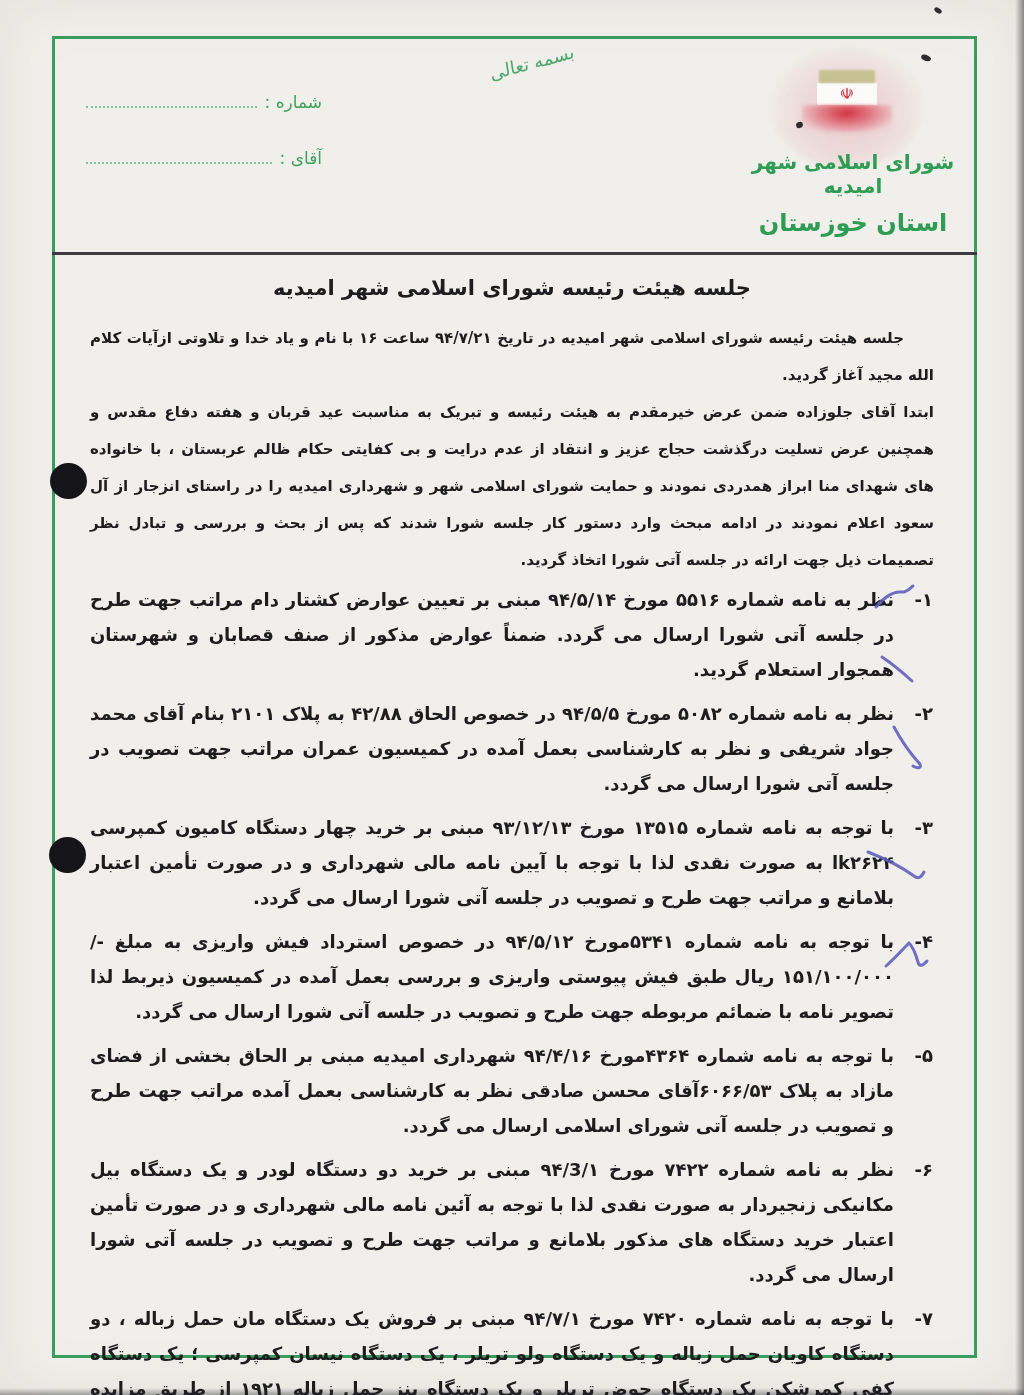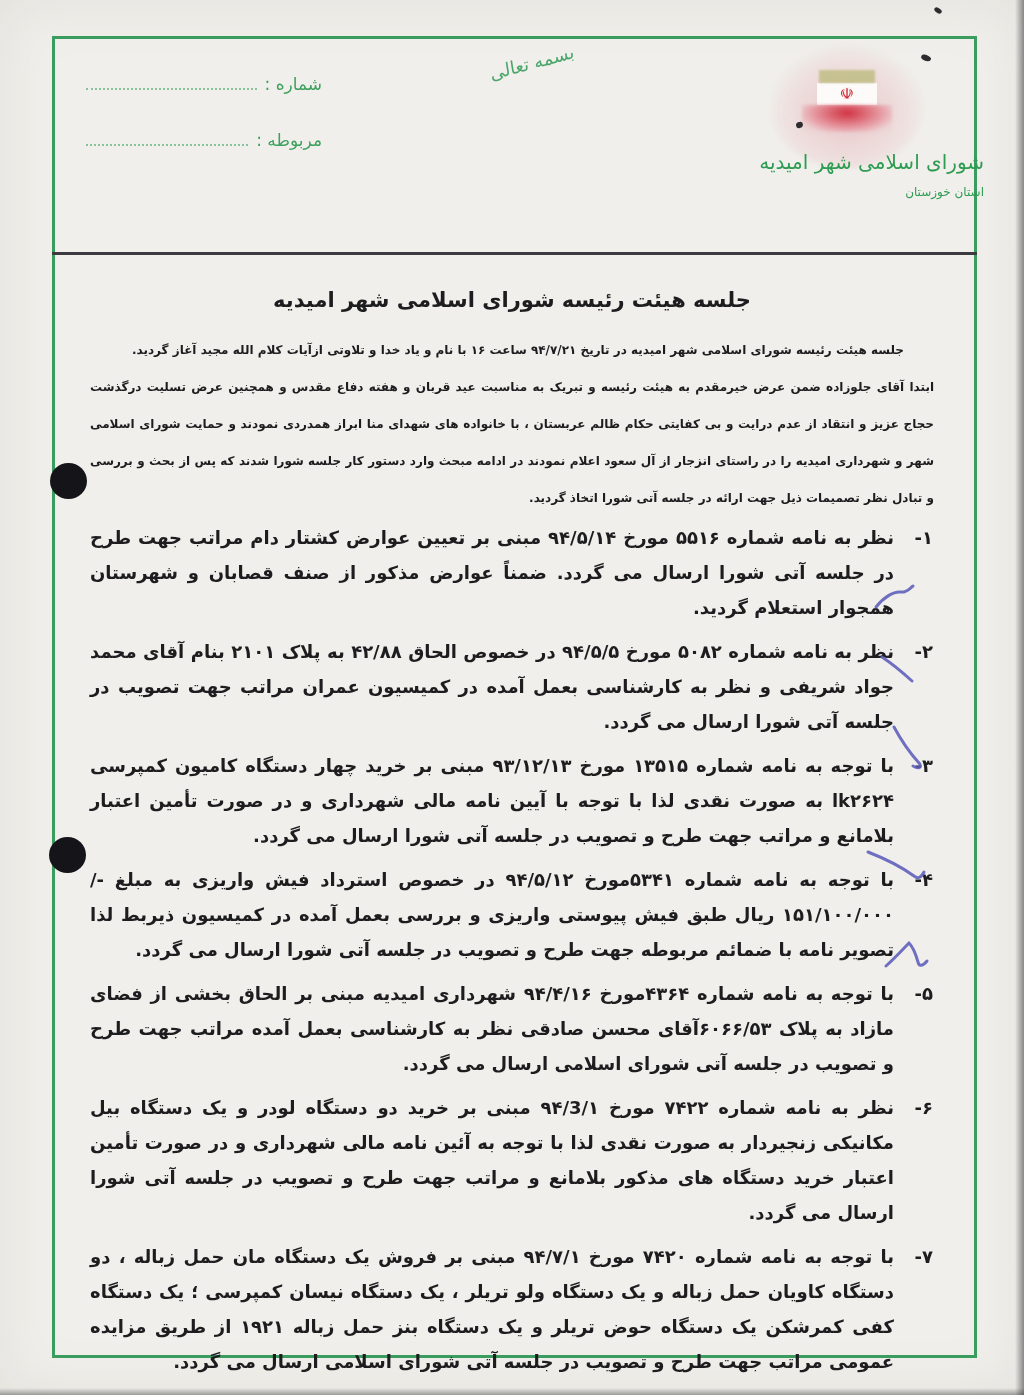--- a/index.html
+++ b/index.html
@@ -8,21 +8,21 @@
     background:#f0efeb;
     font-family:"DejaVu Sans", sans-serif;
     box-shadow: inset 0 0 60px rgba(120,120,110,.12);
   }
   
   .frame { position:absolute; left:52px; top:36px; right:47px; bottom:37px;
            border:3px solid #3a9c5f; pointer-events:none; }
   .divider { position:absolute; left:52px; right:47px; top:252px; height:3px; background:#3c3c40; }
 
   
-  .fields { position:absolute; left:84px; top:60px; width:238px; direction:rtl; }
+  .fields { position:absolute; left:84px; top:78px; width:238px; direction:rtl; }
   .field { display:flex; align-items:flex-end; height:34px; margin-bottom:22px; }
   .field-label { color:#3fa15e; font-size:17px; white-space:nowrap; }
   .field-dots { flex:1; border-bottom:2px dotted #86c29a; margin:0 8px 4px 2px; height:1px; }
 
   
   .bismillah { position:absolute; left:466px; top:52px; width:132px; text-align:center;
                color:#4aa56b; font-size:18px; transform:rotate(-15deg) skewX(-6deg); }
 
   
   .logo { position:absolute; left:778px; top:54px; width:138px; height:106px; }
@@ -32,30 +32,30 @@
   .flag { position:absolute; left:32px; top:16px; width:74px; }
   .flag-band-green { height:13px; margin:0 9px; background:#b7b873; opacity:.7; filter:blur(1.2px); }
   .flag-band-white { height:22px; margin:0 7px; background:rgba(253,253,251,.95);
      display:flex; align-items:center; justify-content:center; }
   .allah-glyph { color:#cd2531; font-size:16px; line-height:1; }
   .flag-band-red { height:27px; margin:0 -8px;
      background:radial-gradient(ellipse at 50% 30%, rgba(206,36,52,.9), rgba(226,112,126,.55) 55%, rgba(238,172,182,.15) 80%, transparent);
      filter:blur(1.5px); }
 
   
-  .org { position:absolute; left:722px; top:150px; width:262px; 
-         color:#2e9c52; font-weight:normal; direction:rtl; }
+  .org { position:absolute; left:722px; top:150px; width:262px; text-align:center;
+         color:#2e9c52; font-weight:bold; direction:rtl; }
   .org-name { font-size:20px; margin:0 0 11px; }
-  .org-province { font-size:12px; margin:0; }
+  .org-province { font-size:24px; margin:0; }
 
   
   .content { position:absolute; left:90px; right:90px; top:272px; direction:rtl;
              color:#1d1d20; font-weight:bold; text-align:justify; }
-  .doc-title { font-size:21px; text-align:center; margin:16px 0 20px; font-weight:bold; }
-  .para { font-size:12px; line-height:37px; margin:0; }
+  .doc-title { font-size:21px; text-align:center; margin:4px 0 20px; font-weight:bold; }
+  .para { font-size:15px; line-height:37px; margin:0; }
   .para.indent { text-indent:30px; }
   .items { margin-top:3px; }
   .item { position:relative; padding-right:40px; font-size:18px; line-height:35px; margin:0 0 9px; }
   .item-marker { position:absolute; right:1px; top:0; }
 
   
   .hole { position:absolute; width:37px; height:36px; border-radius:50%; background:#151419; }
   .hole-1 { left:50px; top:463px; }
   .hole-2 { left:49px; top:837px; }
 
@@ -78,21 +78,21 @@
 <div class="page">
 
   <div class="frame"></div>
 
   <div class="fields">
     <div class="field">
       <span class="field-label">شماره :</span>
       <span class="field-dots"></span>
     </div>
     <div class="field">
-      <span class="field-label">مربوطه :</span>
+      <span class="field-label">آقای :</span>
       <span class="field-dots"></span>
     </div>
   </div>
 
   <div class="bismillah">بسمه تعالی</div>
 
   <div class="logo">
     <div class="logo-glow"></div>
     <div class="flag">
       <div class="flag-band-green"></div>

